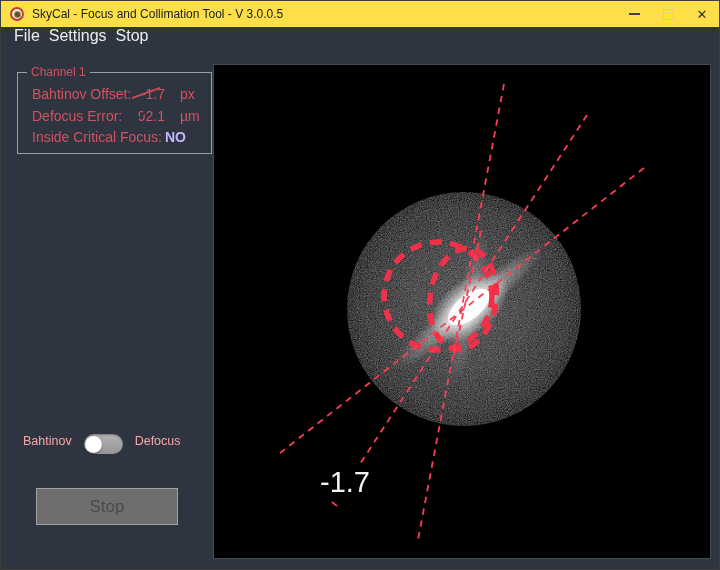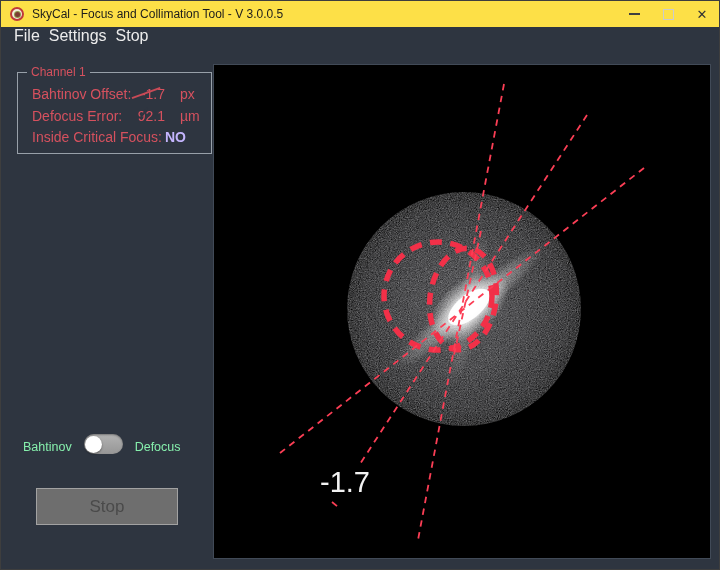--- a/index.html
+++ b/index.html
@@ -48,22 +48,22 @@
   .artifact.red{left:113px;top:9px;width:30px;height:1.5px;background:#c84a56;transform:rotate(-20deg);}
   .artifact.dark{left:125px;top:2px;width:2px;height:12px;background:#2e3540;transform:rotate(35deg);}
   
   .image-panel{
     position:absolute;left:213px;top:64px;width:496px;height:493px;background:#000;
     outline:1px solid #414a57;
   }
   .image-panel svg{display:block;}
   .spikes line{stroke:#fb3e55;stroke-width:1.8;stroke-dasharray:6.5 5.5;stroke-linecap:butt;}
   
-  .toggle-row{position:absolute;left:22px;top:433px;display:flex;align-items:flex-end;
-    color:#86efac;font-size:12.5px;}
+  .toggle-row{position:absolute;left:22px;top:433px;display:flex;align-items:flex-start;
+    color:#fca5a5;font-size:12.5px;}
   .switch{position:relative;width:39px;height:20px;border-radius:10px;
     background:linear-gradient(#b3b3b3,#969696);margin:0 12px;box-shadow:inset 0 1px 2px rgba(0,0,0,.35);}
   .knob{position:absolute;left:1.5px;top:1.5px;width:17px;height:17px;border-radius:50%;
     background:#ffffff;box-shadow:0 1px 2px rgba(0,0,0,.45);}
   
   .stop-btn{
     position:absolute;left:35px;top:487px;width:142px;height:37px;
     background:#6e6e6e;border:1px solid #a2a2a2;color:#4a4a4a;
     font-size:17px;font-family:"Liberation Sans", sans-serif;
     display:flex;align-items:center;justify-content:center;box-sizing:border-box;

